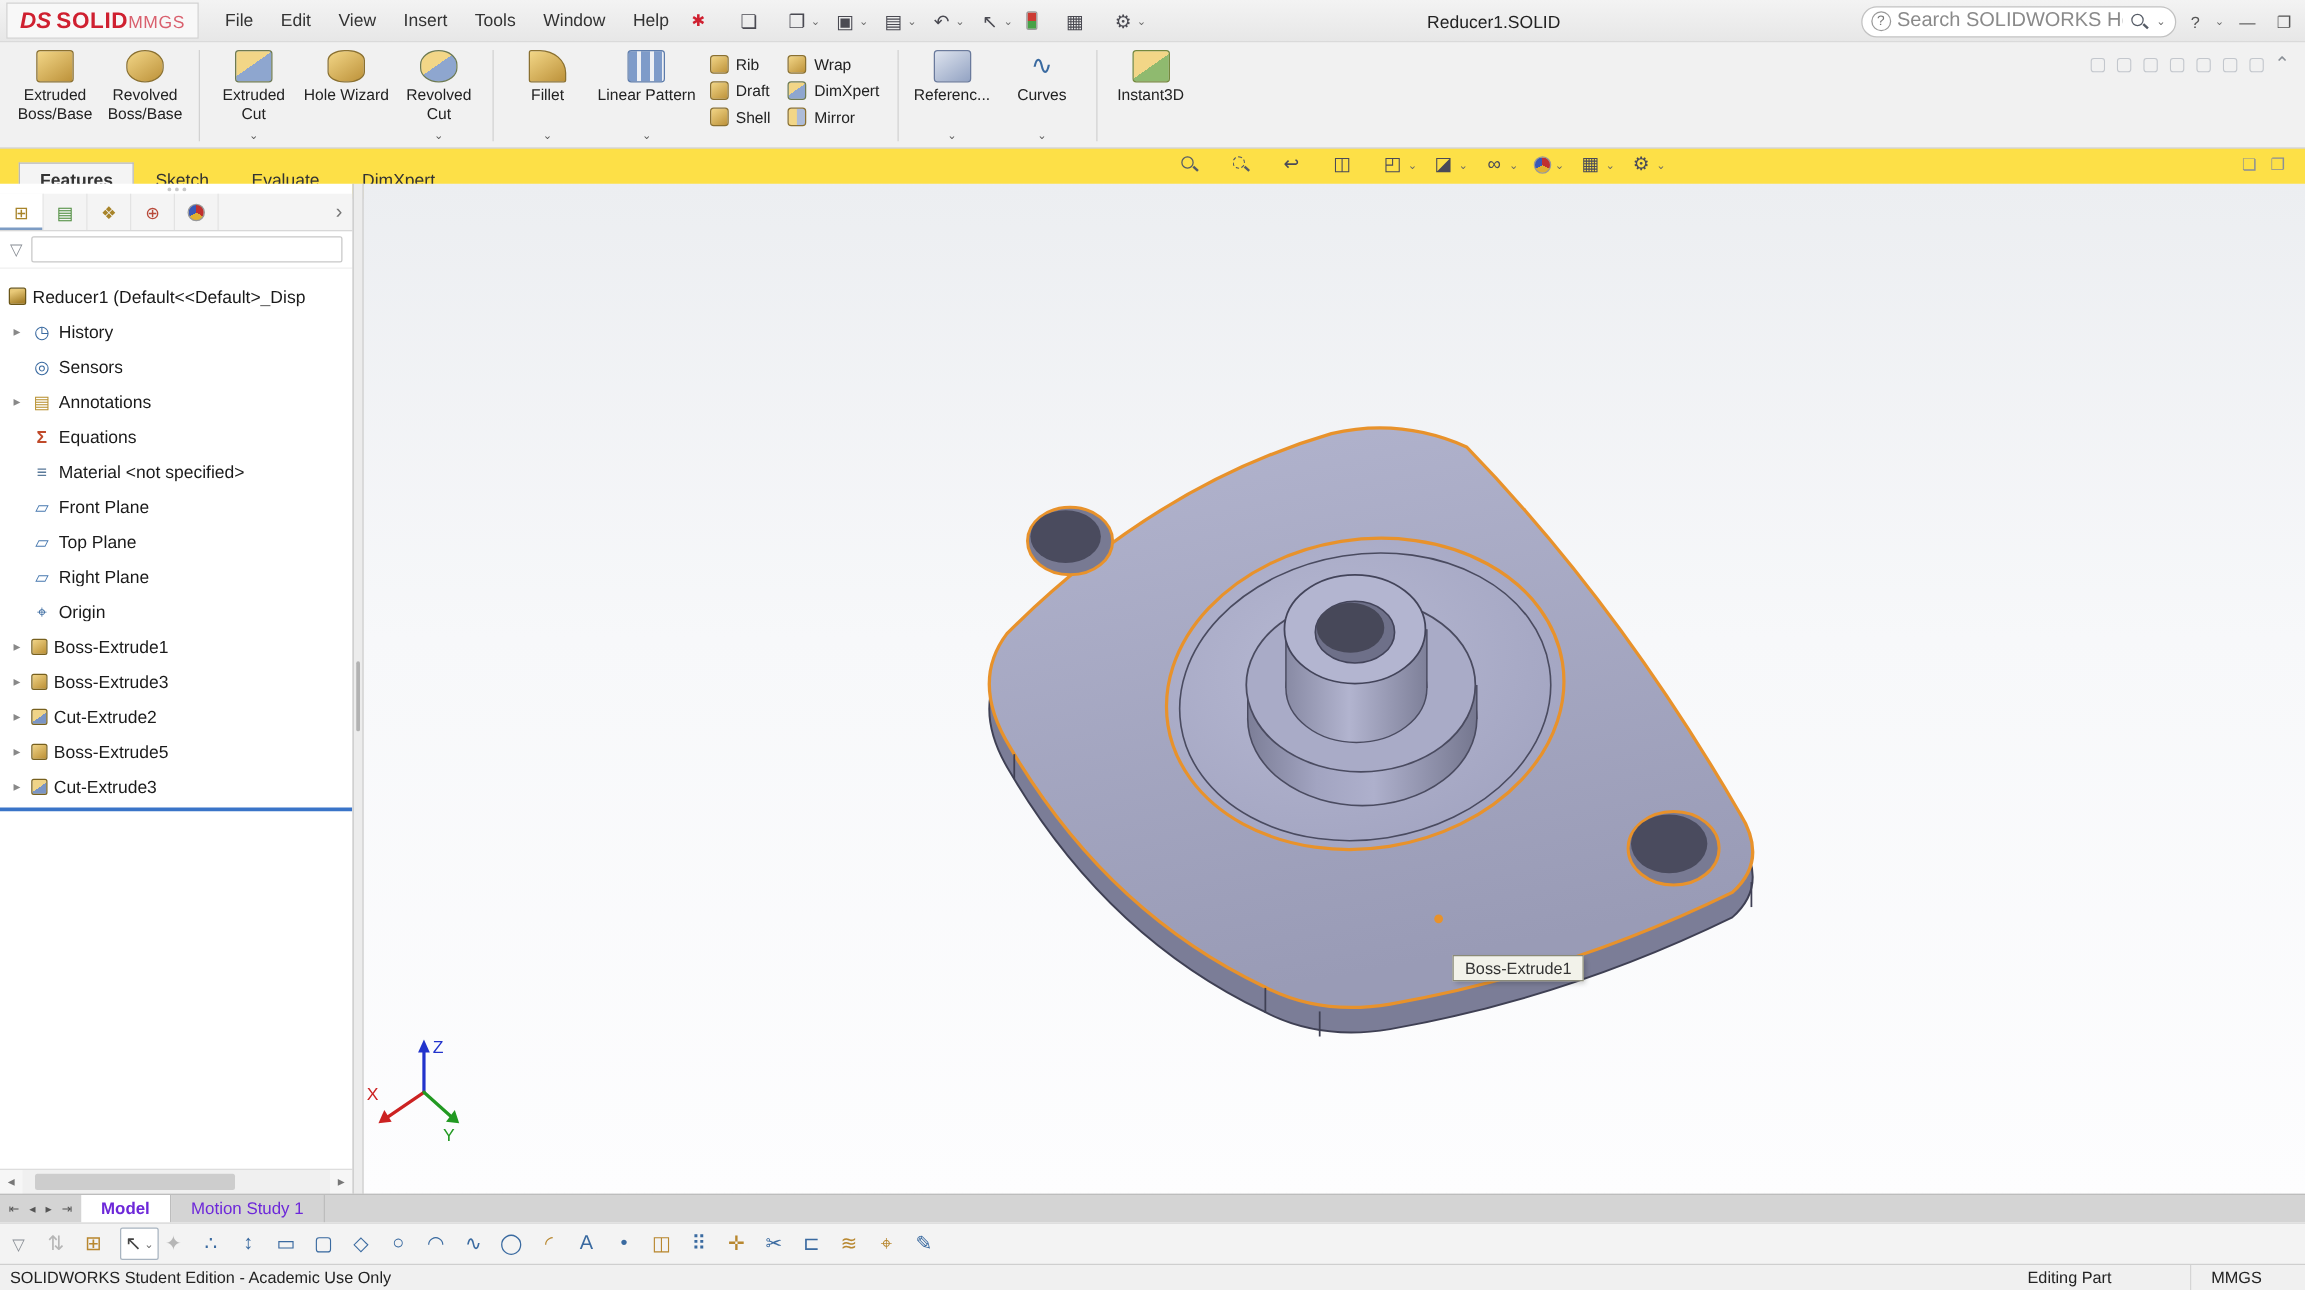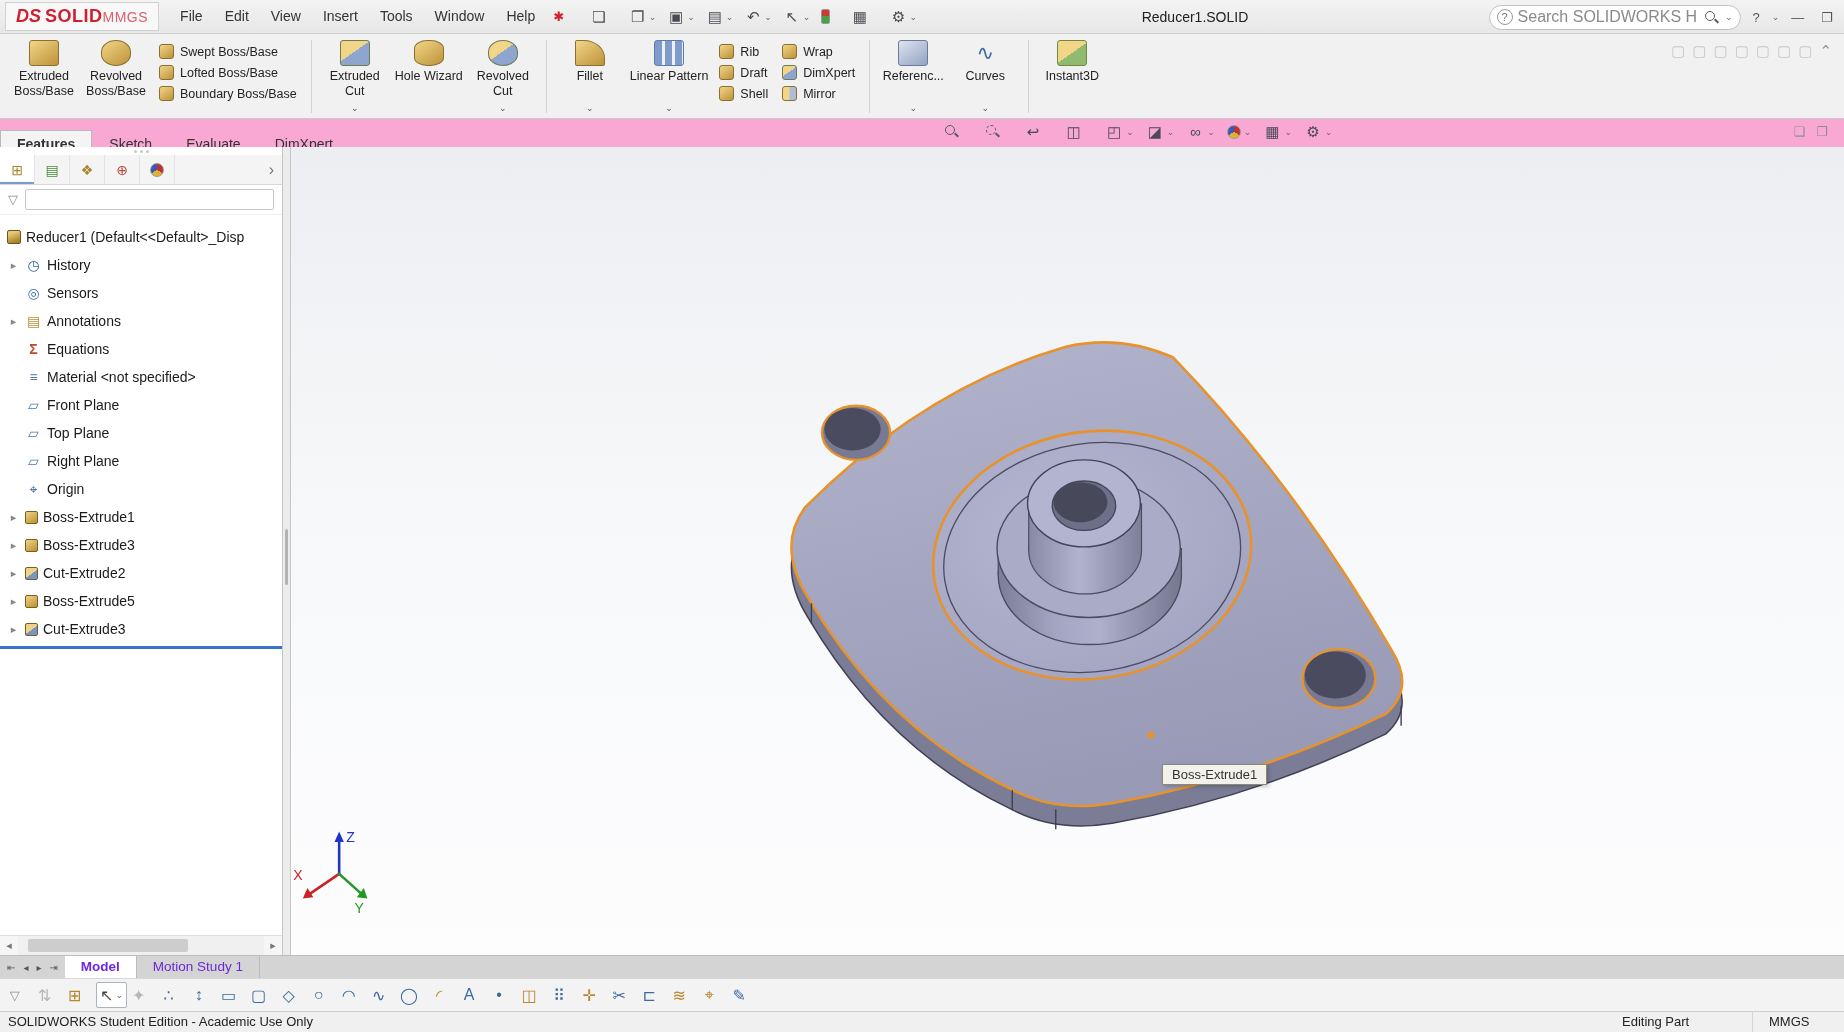--- a/index.html
+++ b/index.html
@@ -52,21 +52,21 @@
 .rcaret{font-size:9px;color:#555;margin-top:auto;line-height:10px;padding-bottom:1px}
 .rstack{display:flex;flex-direction:column;justify-content:flex-start;padding:7px 7px 0 7px;gap:6px}
 .rstackrow{display:flex;align-items:center;gap:6px;white-space:nowrap}
 .rslbl{font-size:12.5px;color:#222}
 .rsep{width:1px;background:#d2d2d2;margin:3px 7px;flex:none}
 .ribbon-right{position:absolute;right:12px;top:42px;display:flex;gap:7px}
 .inico{font-size:15px;color:#c3c7cd}
 .collapse-ribbon-icon{color:#8a8f96}
 
 
-.tabsrow{position:absolute;left:0;top:119px;width:100%;height:40px;background:#f9a8d4;border-bottom:1px solid #c2c2c2;display:flex;align-items:flex-end;padding-left:0}
+.tabsrow{position:absolute;left:0;top:119px;width:100%;height:40px;background:#fde047;border-bottom:1px solid #c2c2c2;display:flex;align-items:flex-end;padding-left:15px}
 .ctab{padding:0 16px;line-height:26px;font-size:14px;color:#333;border:1px solid transparent}
 .ctab.active{background:#f4f4f4;border-color:#b9b9b9;border-bottom-color:#f4f4f4;font-weight:bold}
 .headsup{position:absolute;left:941px;top:122px;display:flex;align-items:center;gap:8px;z-index:5}
 .hbtn{display:flex;align-items:center;gap:1px;padding:1px 2px}
 .hicon{position:relative;display:inline-block;width:18px;height:18px;font-size:15px;color:#4a4a58;text-align:center;line-height:18px}
 .edit-appearance-icon,.displaymanager-tab-icon{width:14px;height:14px;border-radius:50%;border:1px solid #999;display:inline-block;background:conic-gradient(#c03030 0 120deg,#e0b030 120deg 240deg,#3858b8 240deg 360deg)}
 .pane-icons{position:absolute;right:16px;top:124px;display:flex;gap:11px;color:#8a8f96;font-size:13px;z-index:5}
 
 
 .panel{position:absolute;left:0;top:147px;width:282px;height:808px;background:#fff;display:flex;flex-direction:column}
@@ -221,34 +221,20 @@
   <div class="ribbon">
     <div class="rbig">
       <span class="ric extruded-boss-icon"></span>
       <span class="rl">Extruded</span>
       <span class="rl">Boss/Base</span>
     </div>
     <div class="rbig">
       <span class="ric revolved-boss-icon"></span>
       <span class="rl">Revolved</span>
       <span class="rl">Boss/Base</span>
-    </div>
-    <div class="rstack">
-      <div class="rstackrow">
-        <span class="rics swept-boss-icon"></span>
-        <span class="rslbl">Swept Boss/Base</span>
-      </div>
-      <div class="rstackrow">
-        <span class="rics lofted-boss-icon"></span>
-        <span class="rslbl">Lofted Boss/Base</span>
-      </div>
-      <div class="rstackrow">
-        <span class="rics boundary-boss-icon"></span>
-        <span class="rslbl">Boundary Boss/Base</span>
-      </div>
     </div>
     <div class="rsep"></div>
     <div class="rbig">
       <span class="ric extruded-cut-icon"></span>
       <span class="rl">Extruded</span>
       <span class="rl">Cut</span>
       <span class="rcaret dropdown-caret-icon">⌄</span>
     </div>
     <div class="rbig">
       <span class="ric hole-wizard-icon"></span>

